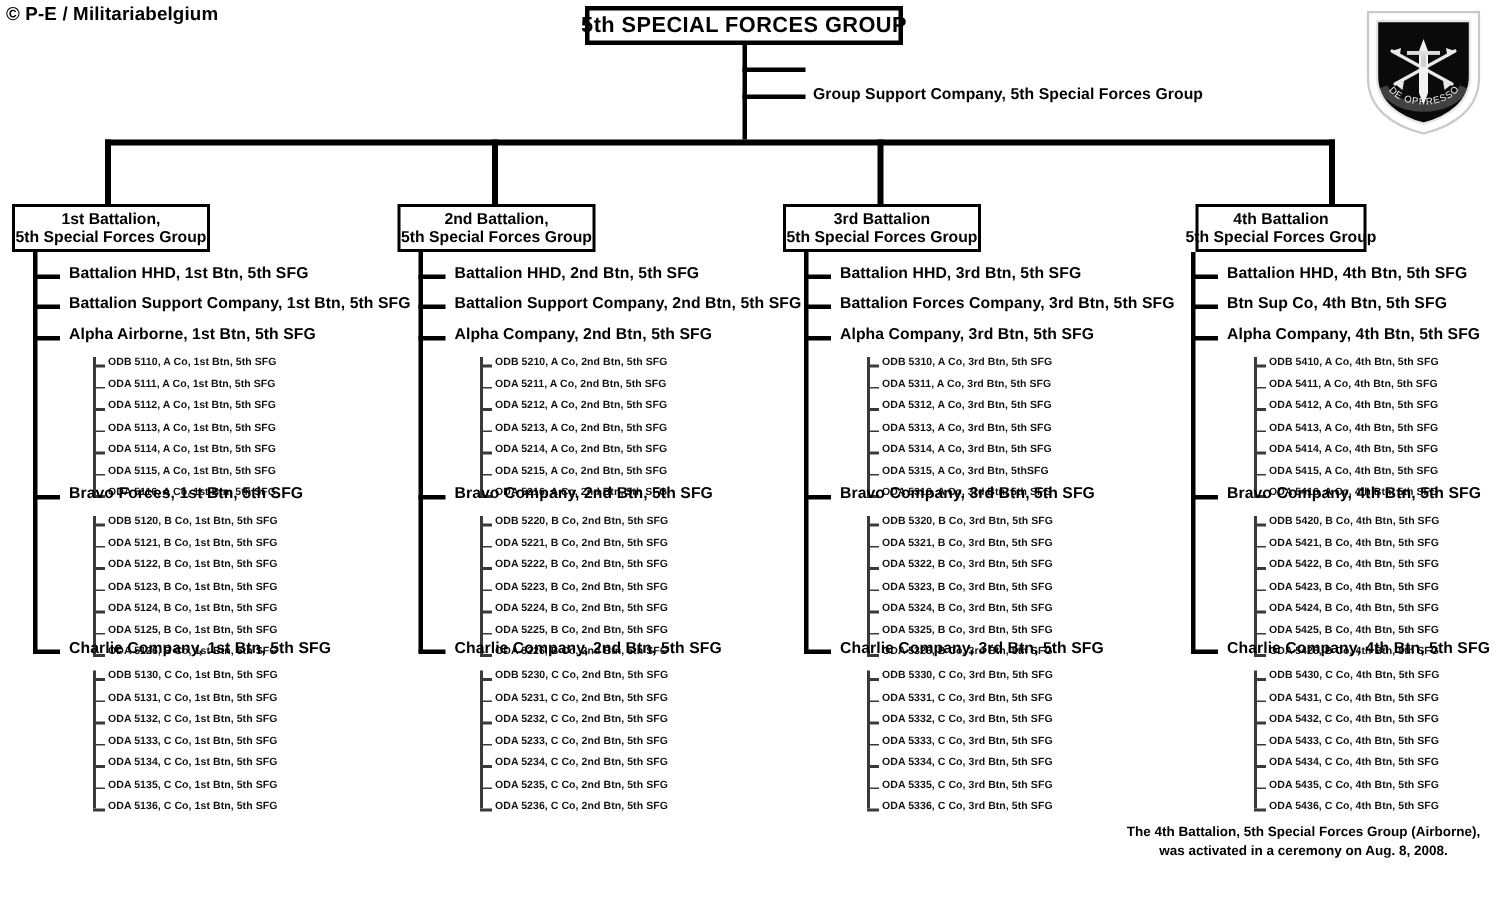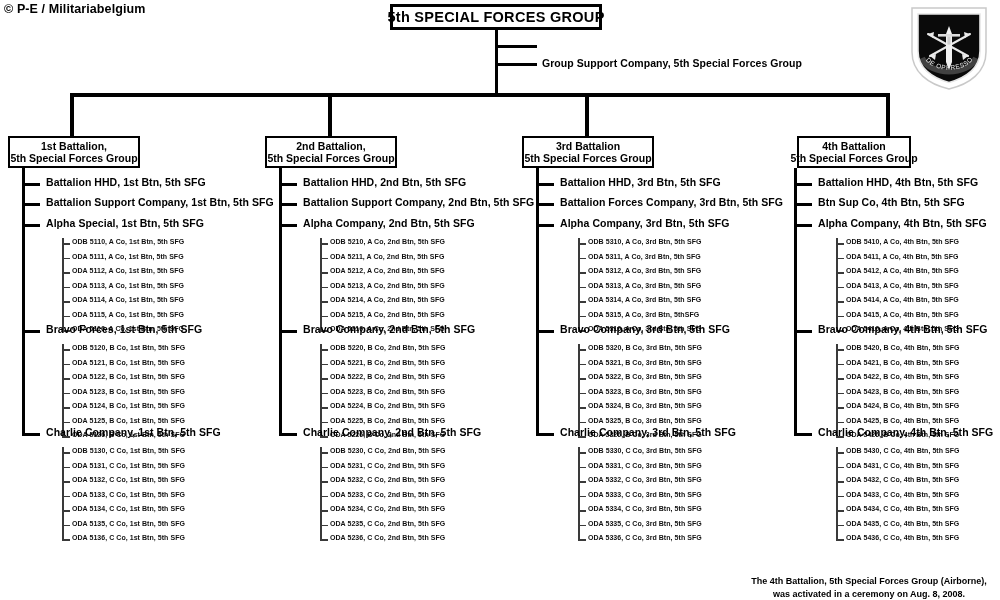--- a/index.html
+++ b/index.html
@@ -103,21 +103,21 @@
     font-weight: 600;
     white-space: nowrap;
     letter-spacing: 0.05px;
     color: #111;
   }
 
   
   .footnote {
     position: absolute;
     left: 740px;
-    top: 575px;
+    top: 548px;
     width: 258px;
     text-align: center;
     font-size: 9px;
     font-weight: 600;
     line-height: 13px;
   }
 
   
   .patch {
     position: absolute;
@@ -156,21 +156,21 @@
       <div class="bn-box" style="left: 8px; top: 136px; width: 132px;">
         <div class="l1">1st Battalion,</div>
         <div class="l2">5th Special Forces Group</div>
       </div>
       <div class="vline" style="left: 22px; top: 168px; height: 267px;"></div>
       <div class="hline" style="left: 22px; top: 183px; width: 18px;"></div>
       <div class="unit-label" style="left: 46px; top: 176px;">Battalion HHD, 1st Btn, 5th SFG</div>
       <div class="hline" style="left: 22px; top: 203px; width: 18px;"></div>
       <div class="unit-label" style="left: 46px; top: 196px;">Battalion  Support Company, 1st Btn, 5th SFG</div>
       <div class="hline" style="left: 22px; top: 224px; width: 18px;"></div>
-      <div class="unit-label" style="left: 46px; top: 217px;">Alpha Special, 1st Btn, 5th SFG</div>
+      <div class="unit-label" style="left: 46px; top: 217px;">Alpha Airborne, 1st Btn, 5th SFG</div>
       <div class="vline-hair" style="left: 62px; top: 238px; height: 92px;"></div>
       <div class="hline-hair" style="left: 62px; top: 243px; width: 8px;"></div>
       <div class="oda-label" style="left: 72px; top: 238px;">ODB 5110, A Co, 1st Btn, 5th SFG</div>
       <div class="hline-hair" style="left: 62px; top: 257.5px; width: 8px;"></div>
       <div class="oda-label" style="left: 72px; top: 252.5px;">ODA 5111, A Co, 1st Btn, 5th SFG</div>
       <div class="hline-hair" style="left: 62px; top: 272px; width: 8px;"></div>
       <div class="oda-label" style="left: 72px; top: 267px;">ODA 5112, A Co, 1st Btn, 5th SFG</div>
       <div class="hline-hair" style="left: 62px; top: 286.5px; width: 8px;"></div>
       <div class="oda-label" style="left: 72px; top: 281.5px;">ODA 5113, A Co, 1st Btn, 5th SFG</div>
       <div class="hline-hair" style="left: 62px; top: 301px; width: 8px;"></div>

